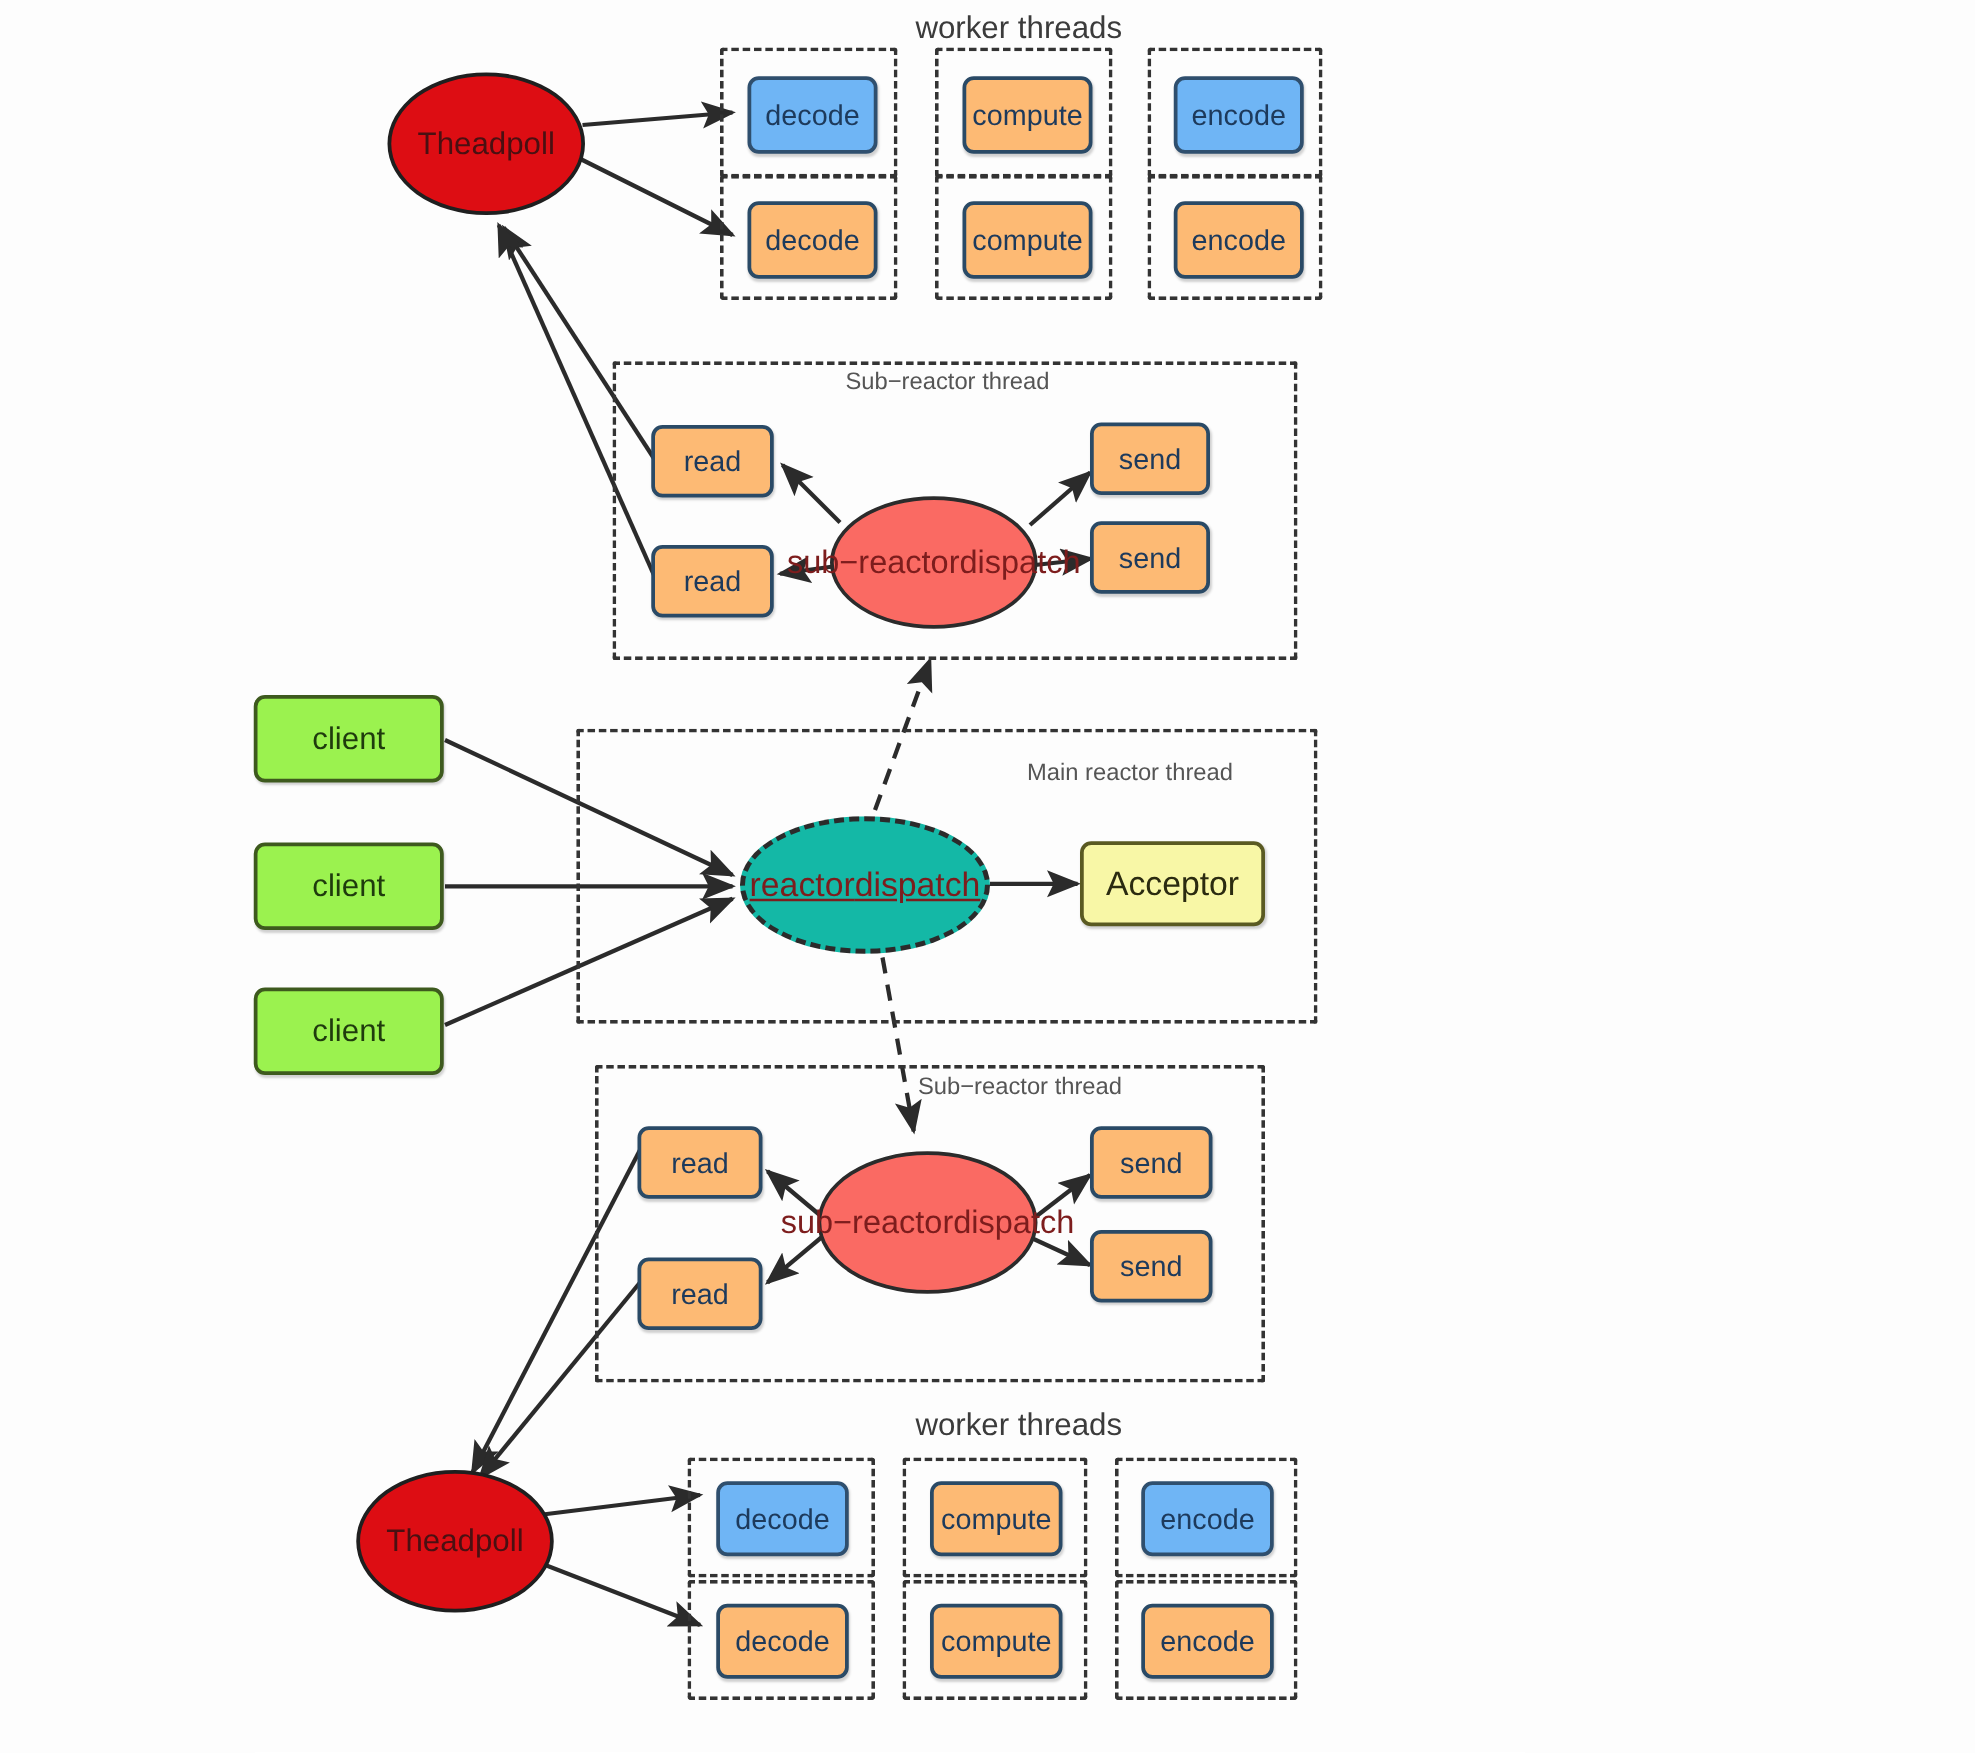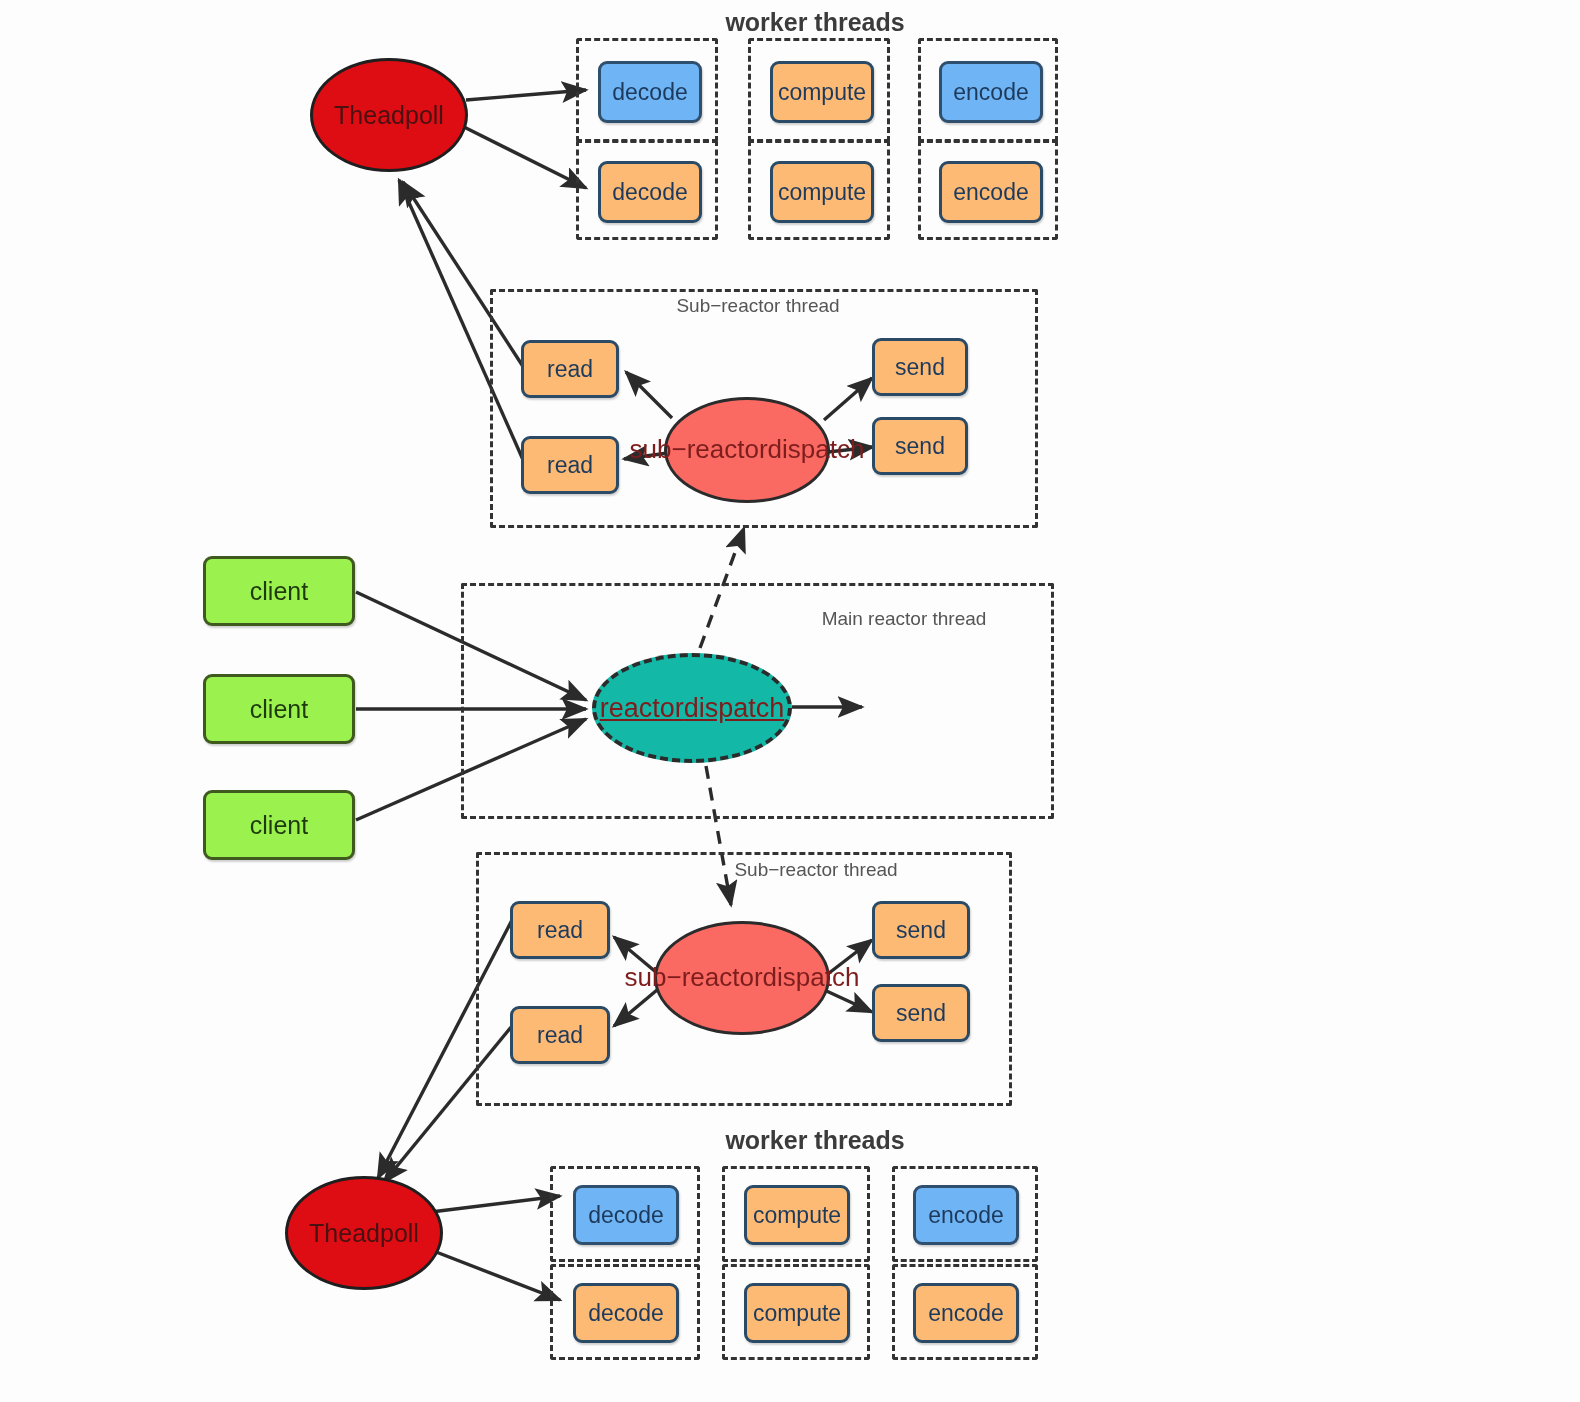--- a/index.html
+++ b/index.html
@@ -39,21 +39,21 @@
     border: 3px dashed #333333;
     border-radius: 3px;
     box-sizing: border-box;
   }
 
   
   .caption {
     position: absolute;
     color: #3b3b3b;
     font-size: 25px;
-    font-weight: bold;
+    font-weight: normal;
     white-space: nowrap;
     text-align: center;
   }
   .grp-caption {
     position: absolute;
     color: #555555;
     font-size: 19px;
     font-weight: normal;
     line-height: 1.22;
     white-space: nowrap;
@@ -208,20 +208,21 @@
 
   <div class="node green" style="left:203px; top:556px; width:152px; height:70px;">client</div>
   <div class="node green" style="left:203px; top:674px; width:152px; height:70px;">client</div>
   <div class="node green" style="left:203px; top:790px; width:152px; height:70px;">client</div>
 
   <div class="ellipse main" style="left:592px; top:653px; width:200px; height:110px;">
     <span>reactor</span>
     <span>dispatch</span>
   </div>
 
+  <div class="node yellow" style="left:864px; top:673px; width:148px; height:68px;">Acceptor</div>
 
   <div class="group" style="left:476px; top:852px; width:536px; height:254px;"></div>
   <div class="grp-caption" style="left:718px; top:858px; width:196px;">
     <span>Sub−reactor</span>
     <span>thread</span>
   </div>
 
   <div class="node blue" style="left:510px; top:901px; width:100px; height:58px;">read</div>
   <div class="node blue" style="left:510px; top:1006px; width:100px; height:58px;">read</div>
   <div class="node blue" style="left:872px; top:901px; width:98px; height:58px;">send</div>

